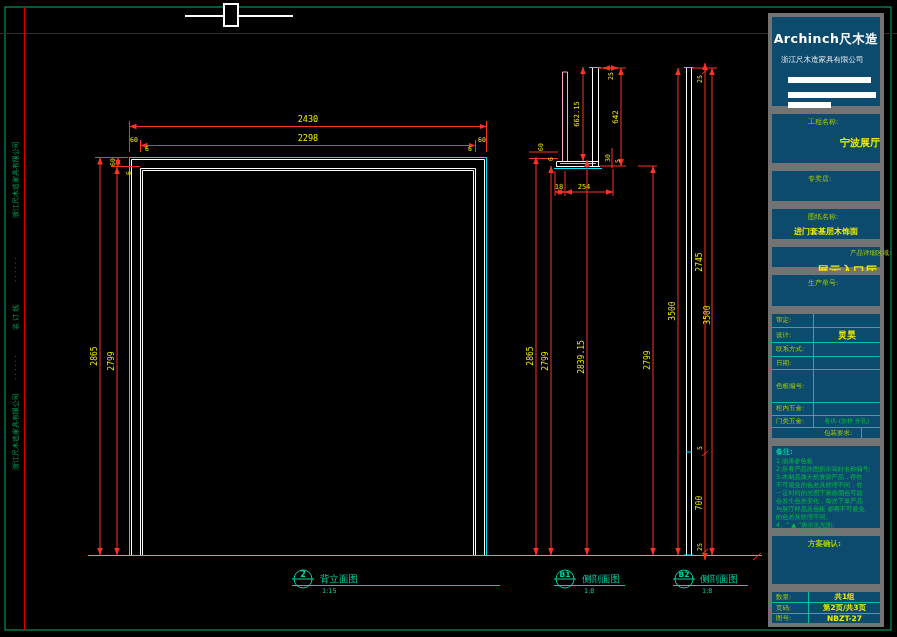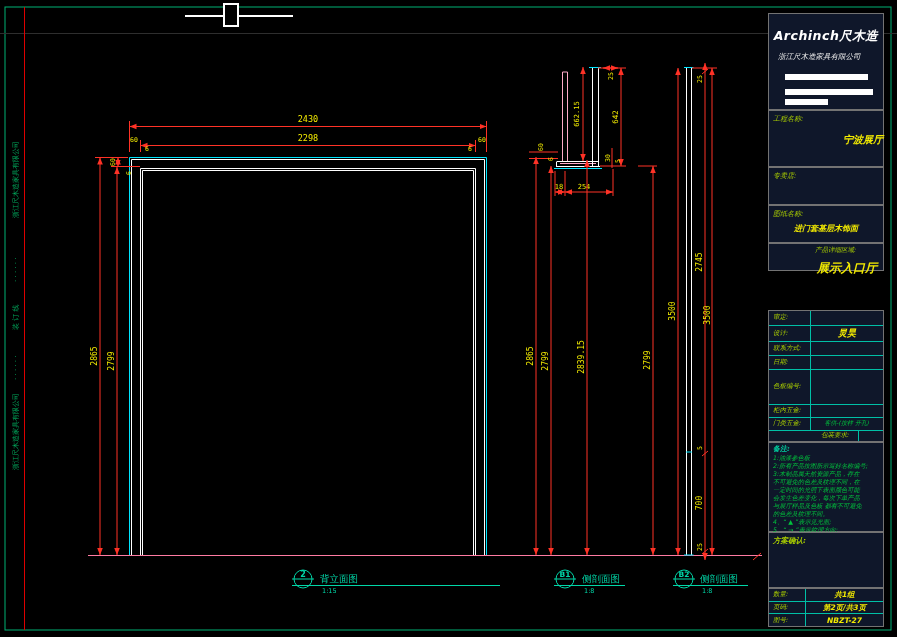--- a/index.html
+++ b/index.html
@@ -10,22 +10,22 @@
   svg .cjk{font-family:"DejaVu Sans", sans-serif;}
   .ext{stroke:#ff3226;stroke-width:1;fill:none;}
   .dim{stroke:#ff3226;stroke-width:1;fill:none;marker-start:url(#ar);marker-end:url(#ar);}
   .wht{stroke:#ffffff;stroke-width:1;fill:none;}
   .cyn{stroke:#00e5ff;stroke-width:1;fill:none;}
   .pnk{stroke:#ffaac8;stroke-width:1;fill:none;}
   .tealln{stroke:#00d7a8;stroke-width:1;fill:none;}
   .vtxt{fill:#00d7a8;font-family:"DejaVu Sans", sans-serif;}
   .foldtxt{fill:#00a95c;font-family:"DejaVu Sans", sans-serif;font-size:7px;}
   
-  .box{position:absolute;border:1px solid #737373;background:#0f172a;box-sizing:border-box;font-style:italic;}
-  .lbl{color:#a8cc00;font-size:7px;padding:3px 0 0 4px;white-space:nowrap;}
+  .box{position:absolute;border:4px solid #737373;background:#0c4a6e;box-sizing:border-box;}
+  .lbl{color:#a8cc00;font-size:7px;padding:3px 0 0 4px;white-space:nowrap;margin-left:32px;}
   .val-c{color:#f2ea00;text-align:center;font-weight:bold;}
   .logo{color:#fff;font-weight:bold;font-size:12.5px;text-align:center;margin-top:14px;letter-spacing:0.5px;}
   .co{color:#ededed;font-size:7.5px;margin:7px 0 0 9px;}
   .bar{position:absolute;background:#fff;height:6px;}
   .trow{display:flex;border-bottom:1px solid #00bfa6;}
   .trow:last-child{border-bottom:none;}
   .tlab{width:42px;border-right:1px solid #00bfa6;color:#a8cc00;font-size:6.5px;
         display:flex;align-items:center;padding-left:4px;box-sizing:border-box;white-space:nowrap;}
   .tval{flex:1;display:flex;align-items:center;justify-content:center;color:#00c23c;font-size:6px;white-space:nowrap;}
   .trow.design .tval{color:#f2ea00;font-weight:bold;font-size:9px;}
@@ -243,20 +243,23 @@
 <div class="box" style="left:768px;top:205px;width:116px;height:38px;">
   <div class="lbl">图纸名称:</div>
   <div class="val-c" style="font-size:8px;margin-top:4px;">进门套基层木饰面</div>
 </div>
 
 <div class="box" style="left:768px;top:243px;width:116px;height:28px;padding-left:42px;">
   <div class="lbl" style="font-size:6.5px;padding-top:2px;">产品详细区域:</div>
   <div class="val-c" style="font-size:12px;margin-top:5px;">展示入口厅</div>
 </div>
 
+<div class="box" style="left:768px;top:271px;width:116px;height:39px;">
+  <div class="lbl">生产单号:</div>
+</div>
 
 <div class="box" style="left:768px;top:310px;width:116px;height:132px;display:flex;flex-direction:column;">
   <div class="trow" style="height:15px;">
     <div class="tlab">审定:</div>
     <div class="tval"></div>
   </div>
   <div class="trow design" style="height:16px;">
     <div class="tlab">设计:</div>
     <div class="tval">炅昊</div>
   </div>

